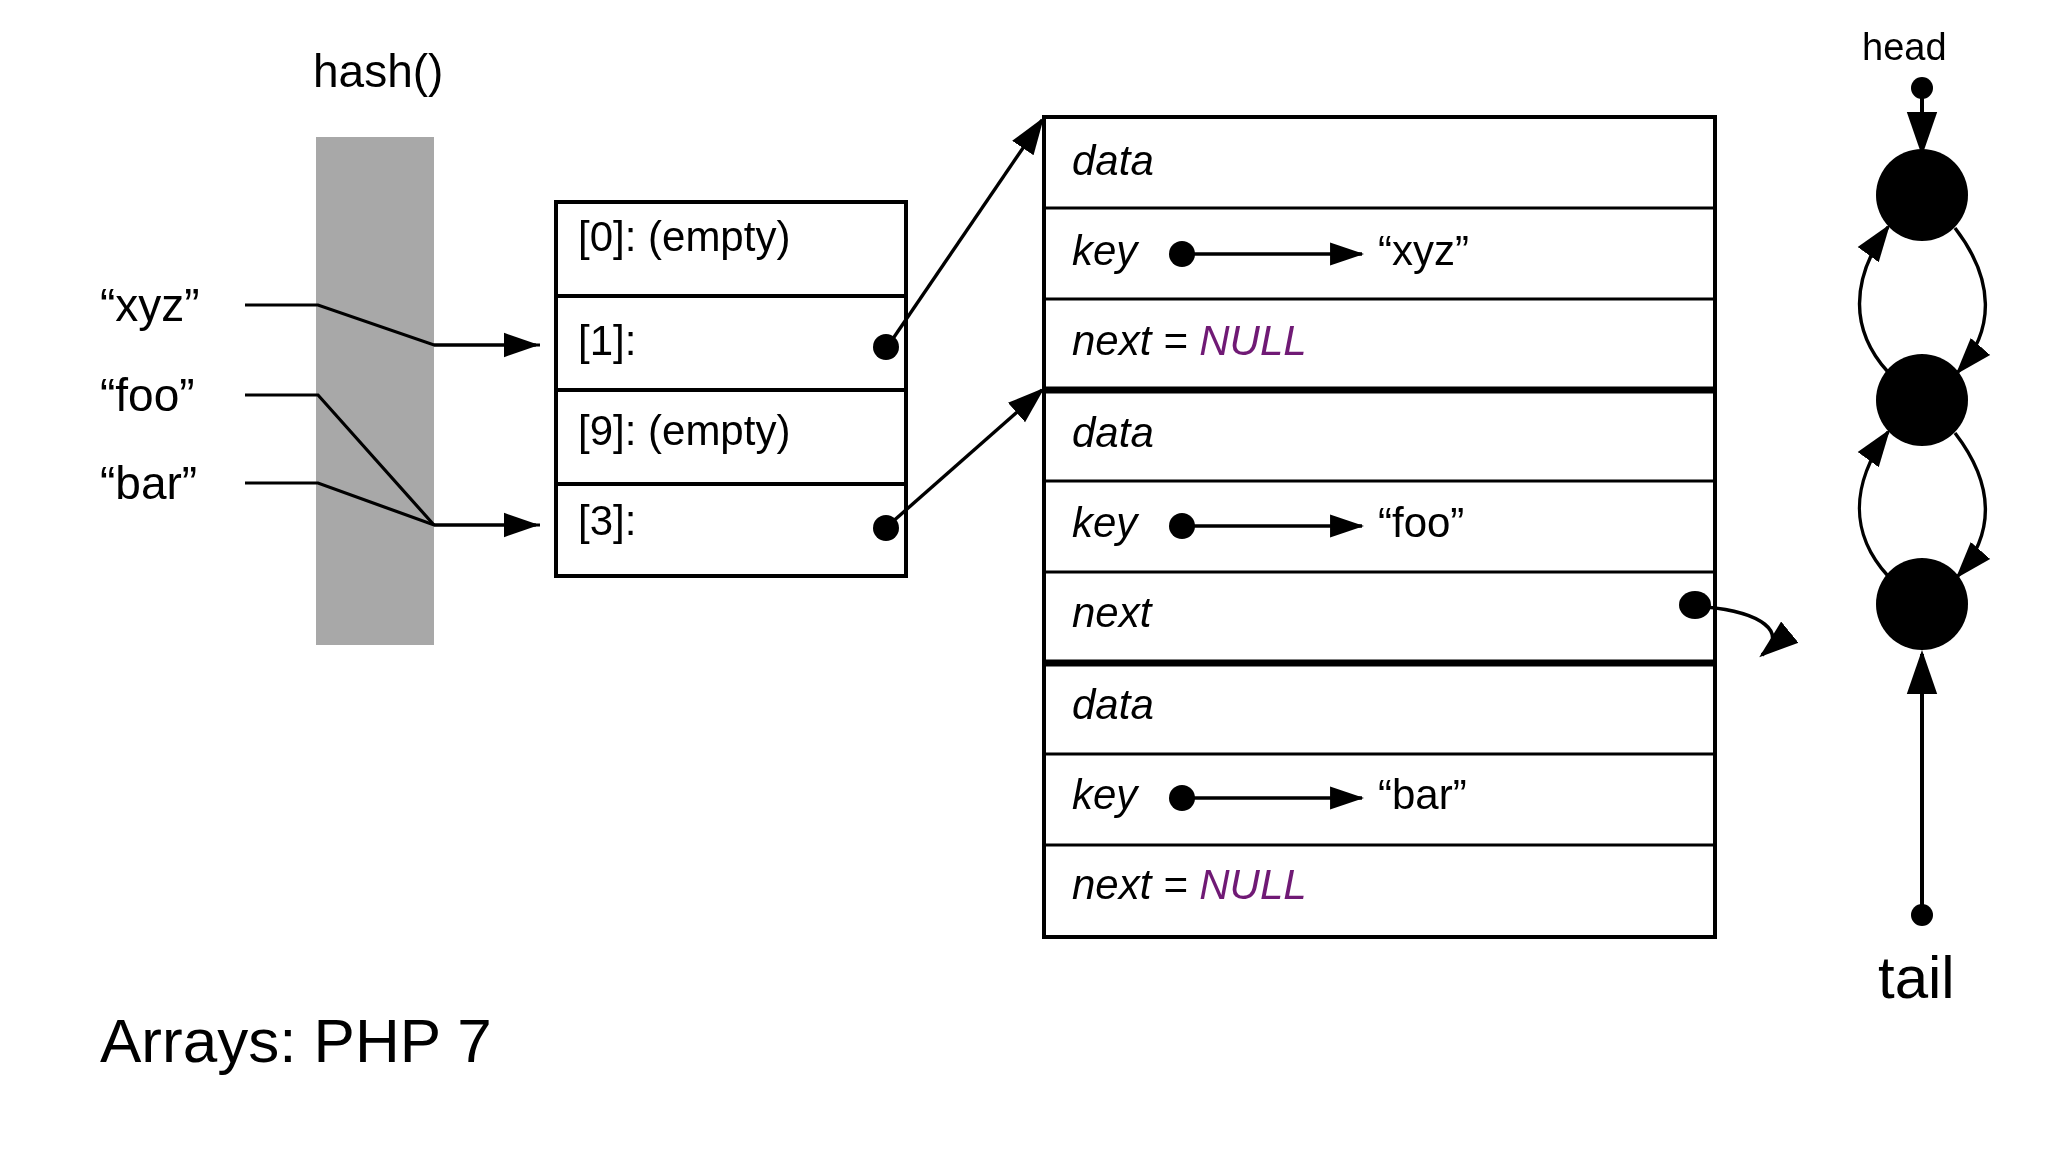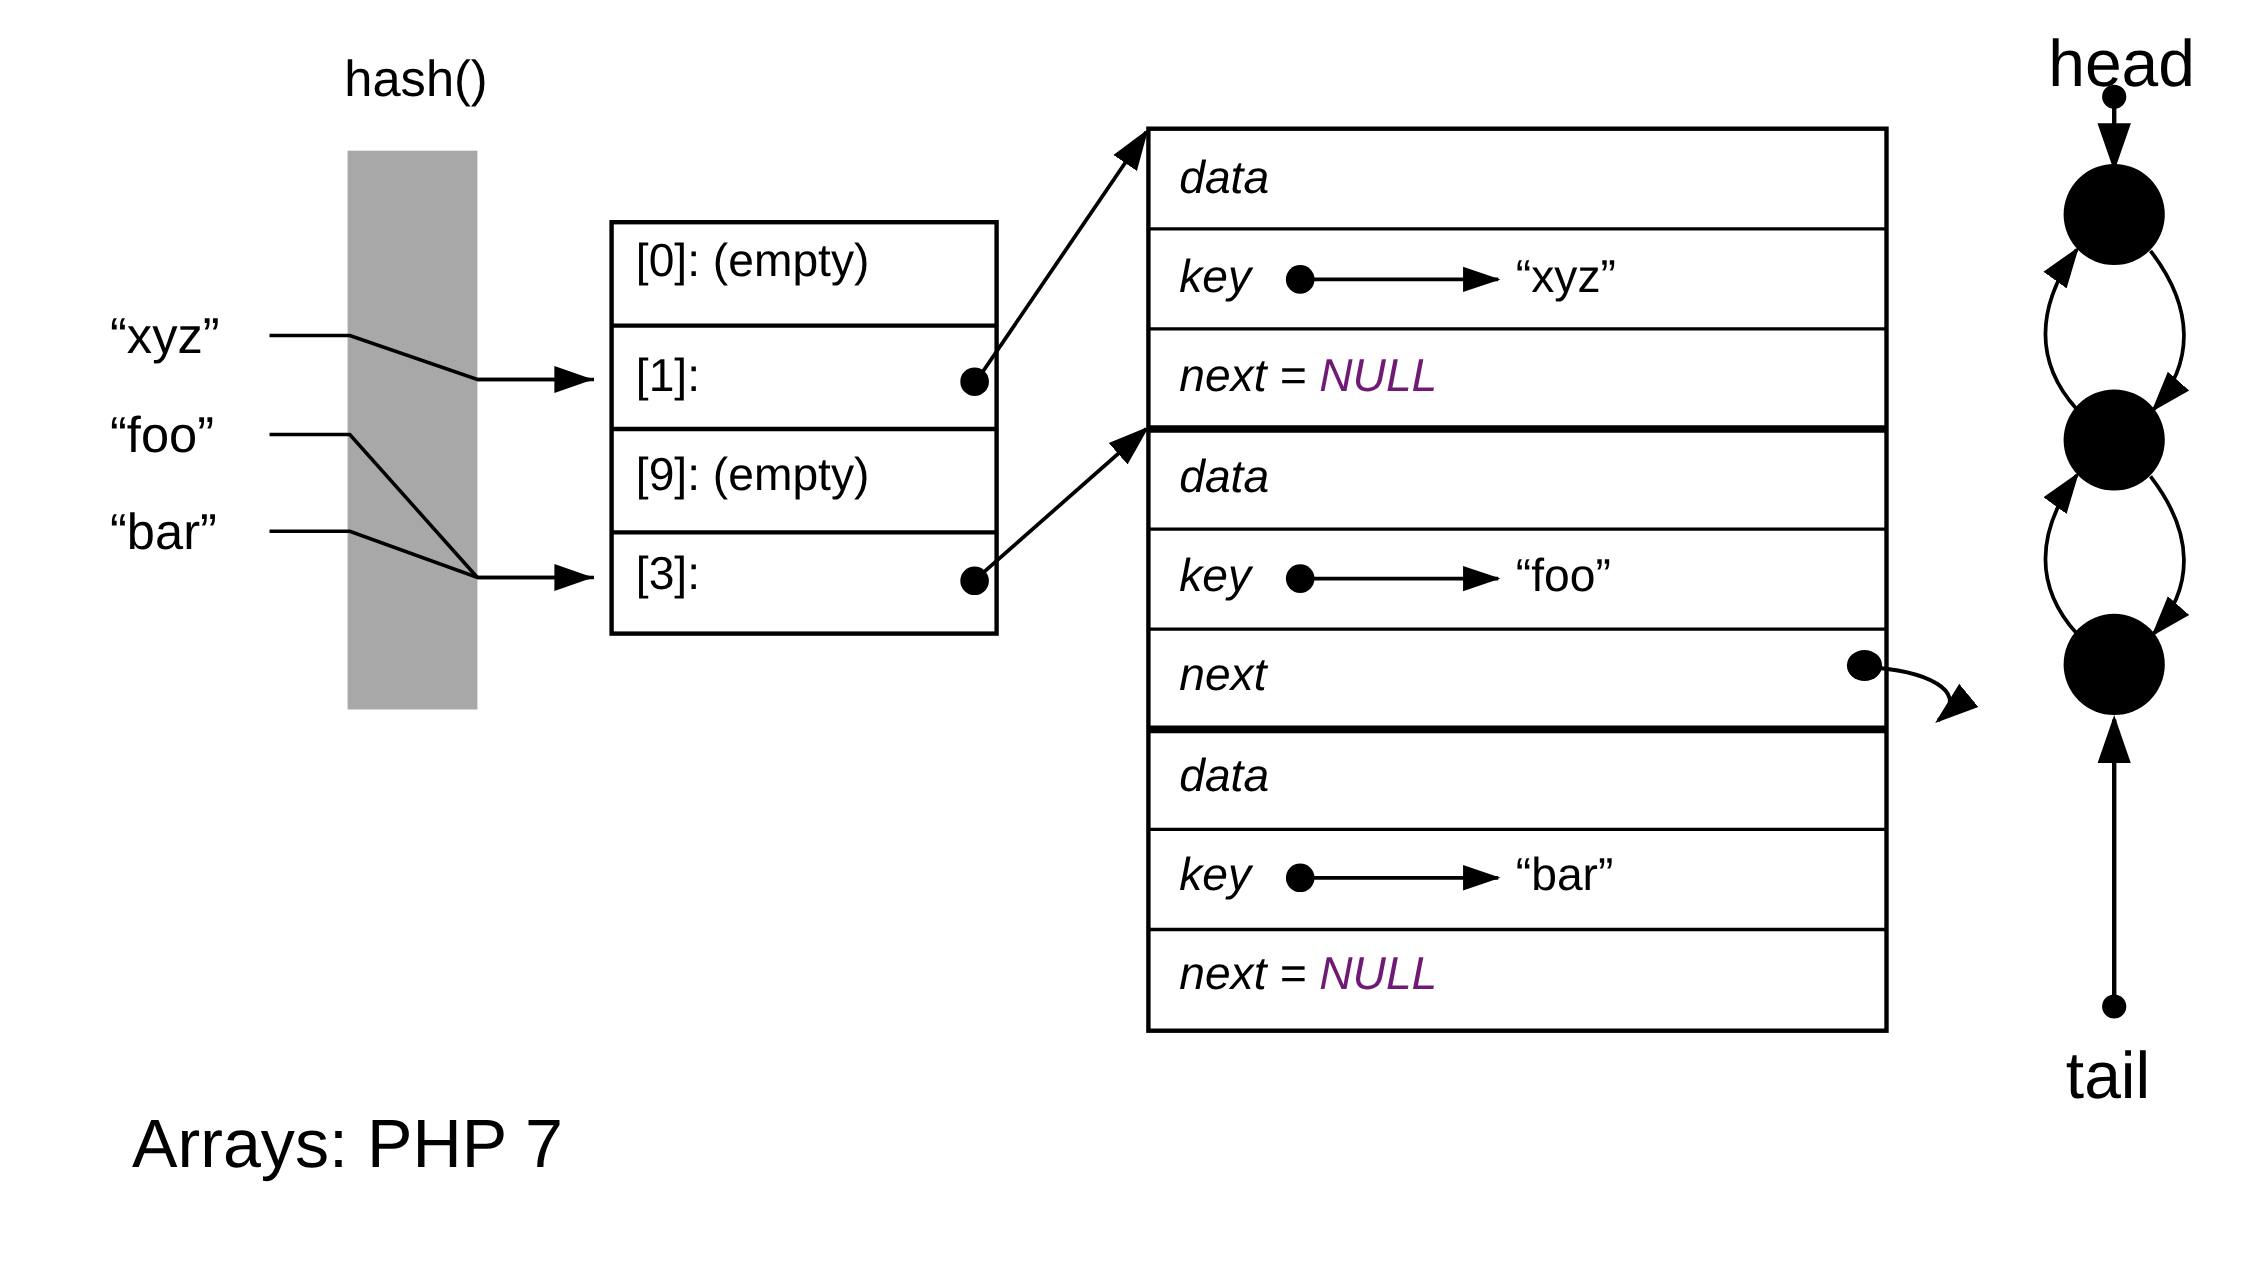--- a/index.html
+++ b/index.html
@@ -25,24 +25,24 @@
   .rl{left:1072px;}
   .n1d{top:140px;}  .n1k{top:230px;}  .n1n{top:320px;}
   .n2d{top:412px;}  .n2k{top:502px;}  .n2n{top:592px;}
   .n3d{top:684px;}  .n3k{top:774px;}  .n3n{top:864px;}
 
   .null-txt{color:#701a75;}
 
   .tgt{font-size:42px;left:1378px;}
   .t1{top:230px;} .t2{top:502px;} .t3{top:774px;}
 
-  .head-label{left:1862px;top:28px;font-size:60px;}
+  .head-label{left:1862px;top:28px;font-size:38px;}
   .tail-label{left:1878px;top:948px;font-size:60px;}
 
-  .slide-title{left:100px;top:1010px;font-size:62px;margin-left:20px;}
+  .slide-title{left:100px;top:1010px;font-size:62px;}
 </style>
 </head>
 <body>
 
 <div id="stage">
 
   <svg id="art" viewBox="0 0 2048 1152">
     <defs>
       <marker id="ah" markerWidth="11" markerHeight="11" refX="9.4" refY="4" orient="auto" markerUnits="strokeWidth">
         <path d="M0,0.6 L10,4 L0,7.4 z" fill="#000"></path>

